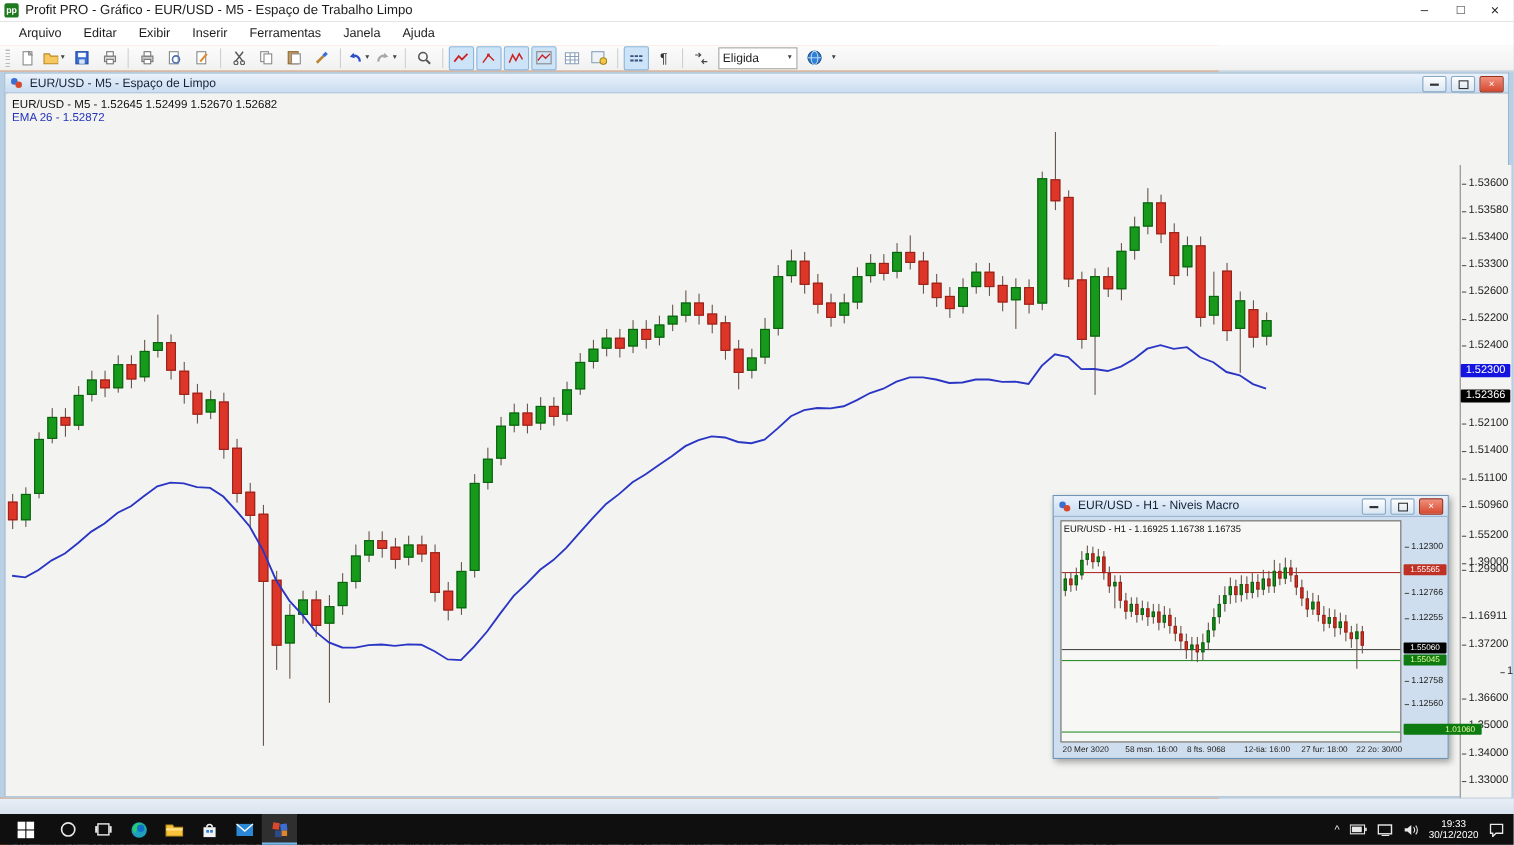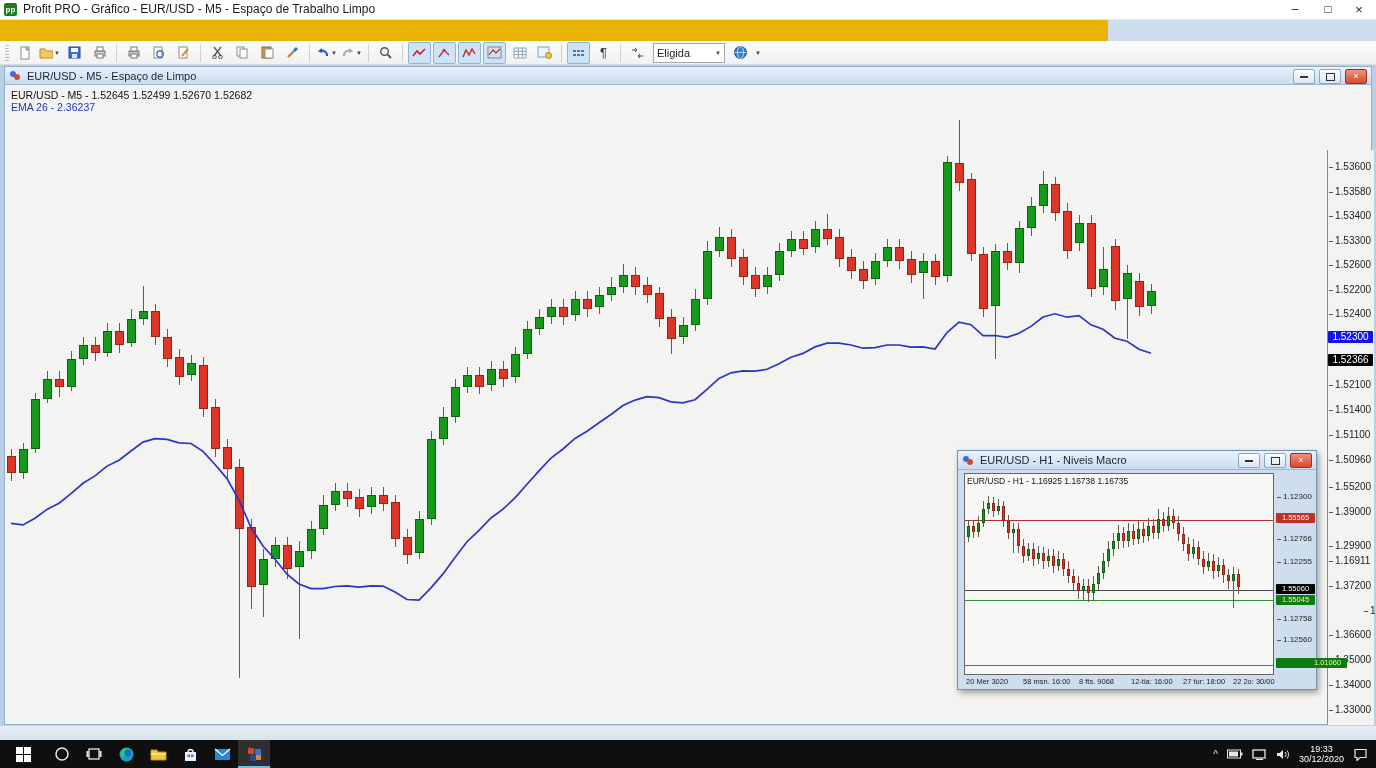--- a/index.html
+++ b/index.html
@@ -1,18 +1,18 @@
 <!DOCTYPE html>
 <html><head>
 <meta charset="utf-8">
 <style>
   html,body{margin:0;padding:0;width:1376px;height:768px;overflow:hidden;
     font-family:"Liberation Sans","DejaVu Sans",sans-serif;background:#cfdeee;}
   .abs{position:absolute;}
-  #screen{position:absolute;left:0;top:0;width:1108px;height:768px;background:#eab308;}
+  #screen{position:absolute;left:0;top:0;width:1108px;height:768px;background:#f97316;}
 
   
   #titlebar{left:0;top:0;width:1376px;height:19px;background:#ffffff;border-bottom:1px solid #e4e4e4;}
   #app-icon{left:4px;top:3px;width:13px;height:13px;background:#1d7a1d;border-radius:2px;
     color:#fff;font-size:8px;line-height:13px;text-align:center;font-weight:bold;}
   #app-title{left:23px;top:2px;font-size:12px;color:#1b1b1b;white-space:nowrap;}
   .winbtn{top:0;width:30px;height:19px;text-align:center;font-size:12px;line-height:19px;color:#222;}
 
   
   #menubar{left:0;top:20px;width:1376px;height:21px;background:#ffffff;display:flex;align-items:center;padding-left:8px;box-sizing:border-box;gap:2px;}
@@ -99,20 +99,29 @@
 <div id="screen">
 
   <div id="titlebar" class="abs">
     <div id="app-icon" class="abs">pp</div>
     <span id="app-title" class="abs">Profit PRO - Gráfico - EUR/USD - M5 - Espaço de Trabalho Limpo</span>
     <div class="winbtn abs" style="right:66px;">–</div>
     <div class="winbtn abs" style="right:33px;">□</div>
     <div class="winbtn abs" style="right:2px;font-size:13px;">×</div>
   </div>
 
+  <div id="menubar" class="abs">
+      <span class="menu-item">Arquivo</span>
+      <span class="menu-item">Editar</span>
+      <span class="menu-item">Exibir</span>
+      <span class="menu-item">Inserir</span>
+      <span class="menu-item">Ferramentas</span>
+      <span class="menu-item">Janela</span>
+      <span class="menu-item">Ajuda</span>
+    </div>
 
   <div id="toolbar" class="abs">
     <div class="grip"></div>
     <div class="tbtn">
       <svg width="14" height="14">
           <rect x="3" y="1" width="8" height="12" fill="#fff" stroke="#8a8a8a"></rect>
           <path d="M8 1 11 4 8 4 Z" fill="#cfe0ef" stroke="#8a8a8a"></path>
         </svg>
     </div>
     <div class="tbtn">
@@ -479,40 +488,40 @@
             <div class="body-up" style="left: 1116px; top: 188px; width: 9px; height: 26px;"></div>
             <div class="wick" style="left: 1132px; top: 188px; height: 43px;"></div>
             <div class="body-dn" style="left: 1128px; top: 196px; width: 9px; height: 26px;"></div>
             <div class="wick" style="left: 1144px; top: 199px; height: 30px;"></div>
             <div class="body-up" style="left: 1140px; top: 206px; width: 9px; height: 15px;"></div>
           </div>
         <svg id="ema-svg" class="abs" style="left:0;top:0;" width="1320" height="611">
             <polyline points="4,438.4 16,439.9 28,433.2 40,424.4 52,418.2 64,408.6 76,398.3 88,390.9 100,381.1 112,375.2 124,366.0 136,357.1 148,353.7 160,354.4 172,357.8 184,358.5 196,366.4 208,379.5 220,393.6 232,415.1 244,442.5 256,461.0 268,474.2 280,489.2 292,499.0 304,503.6 316,503.7 328,501.5 340,500.9 352,502.1 364,500.8 376,501.1 388,507.0 400,514.5 412,515.1 424,502.8 436,488.9 448,472.4 460,456.7 472,445.4 484,433.0 496,424.2 508,412.8 520,399.2 532,385.9 544,373.1 556,364.0 568,353.4 580,346.2 592,337.8 604,329.5 616,320.6 628,315.1 640,311.7 652,312.7 664,316.8 676,317.9 688,314.7 700,304.4 712,293.4 724,287.8 736,285.9 748,286.2 760,284.3 772,278.8 784,272.3 796,268.4 808,261.9 820,258.1 832,258.1 844,260.0 856,263.2 868,262.7 880,260.0 892,260.0 904,262.2 916,261.9 928,264.1 940,247.6 952,237.1 964,239.7 976,250.6 988,250.5 1000,252.3 1012,248.3 1024,241.4 1036,232.0 1048,228.8 1060,232.2 1072,230.6 1084,239.8 1096,244.3 1108,253.2 1120,256.2 1132,264.2 1144,268.3" fill="none" stroke="#2a35c4" stroke-width="1.7"></polyline>
           </svg>
         <span id="quote1" class="abs">EUR/USD - M5 - 1.52645 1.52499 1.52670 1.52682</span>
-        <span id="quote2" class="abs">EMA 26 - 2.36237</span>
+        <span id="quote2" class="abs">EMA 26 - 1.52872</span>
       </div>
 
       <div id="paxis" class="abs">
           <div class="ax tick" style="top: 11px;">1.53600</div>
           <div class="ax tick" style="top: 36px;">1.53580</div>
           <div class="ax tick" style="top: 60px;">1.53400</div>
           <div class="ax tick" style="top: 85px;">1.53300</div>
           <div class="ax tick" style="top: 109px;">1.52600</div>
           <div class="ax tick" style="top: 134px;">1.52200</div>
           <div class="ax tick" style="top: 158px;">1.52400</div>
           <div class="ax badge-blue" style="top: 181px;">1.52300</div>
           <div class="ax badge-black" style="top: 204px;">1.52366</div>
           <div class="ax tick" style="top: 229px;">1.52100</div>
           <div class="ax tick" style="top: 254px;">1.51400</div>
           <div class="ax tick" style="top: 279px;">1.51100</div>
           <div class="ax tick" style="top: 304px;">1.50960</div>
           <div class="ax tick" style="top: 331px;">1.55200</div>
           <div class="ax tick" style="top: 356px;">1.39000</div>
-          <div class="ax tick" style="top: 362px; margin-top: 28px;">1.29900</div>
+          <div class="ax tick" style="top: 362px;">1.29900</div>
           <div class="ax tick" style="top: 405px;">1.16911</div>
           <div class="ax tick" style="top: 430px;">1.37200</div>
           <div class="ax tick" style="top: 455px; margin-left: 35px;">1.26700</div>
           <div class="ax tick" style="top: 479px;">1.36600</div>
           <div class="ax tick" style="top: 504px;">1.35000</div>
           <div class="ax tick" style="top: 529px;">1.34000</div>
           <div class="ax tick" style="top: 554px;">1.33000</div>
           <div class="ax tick" style="top: 578px;">1.32000</div>
         </div>
 

